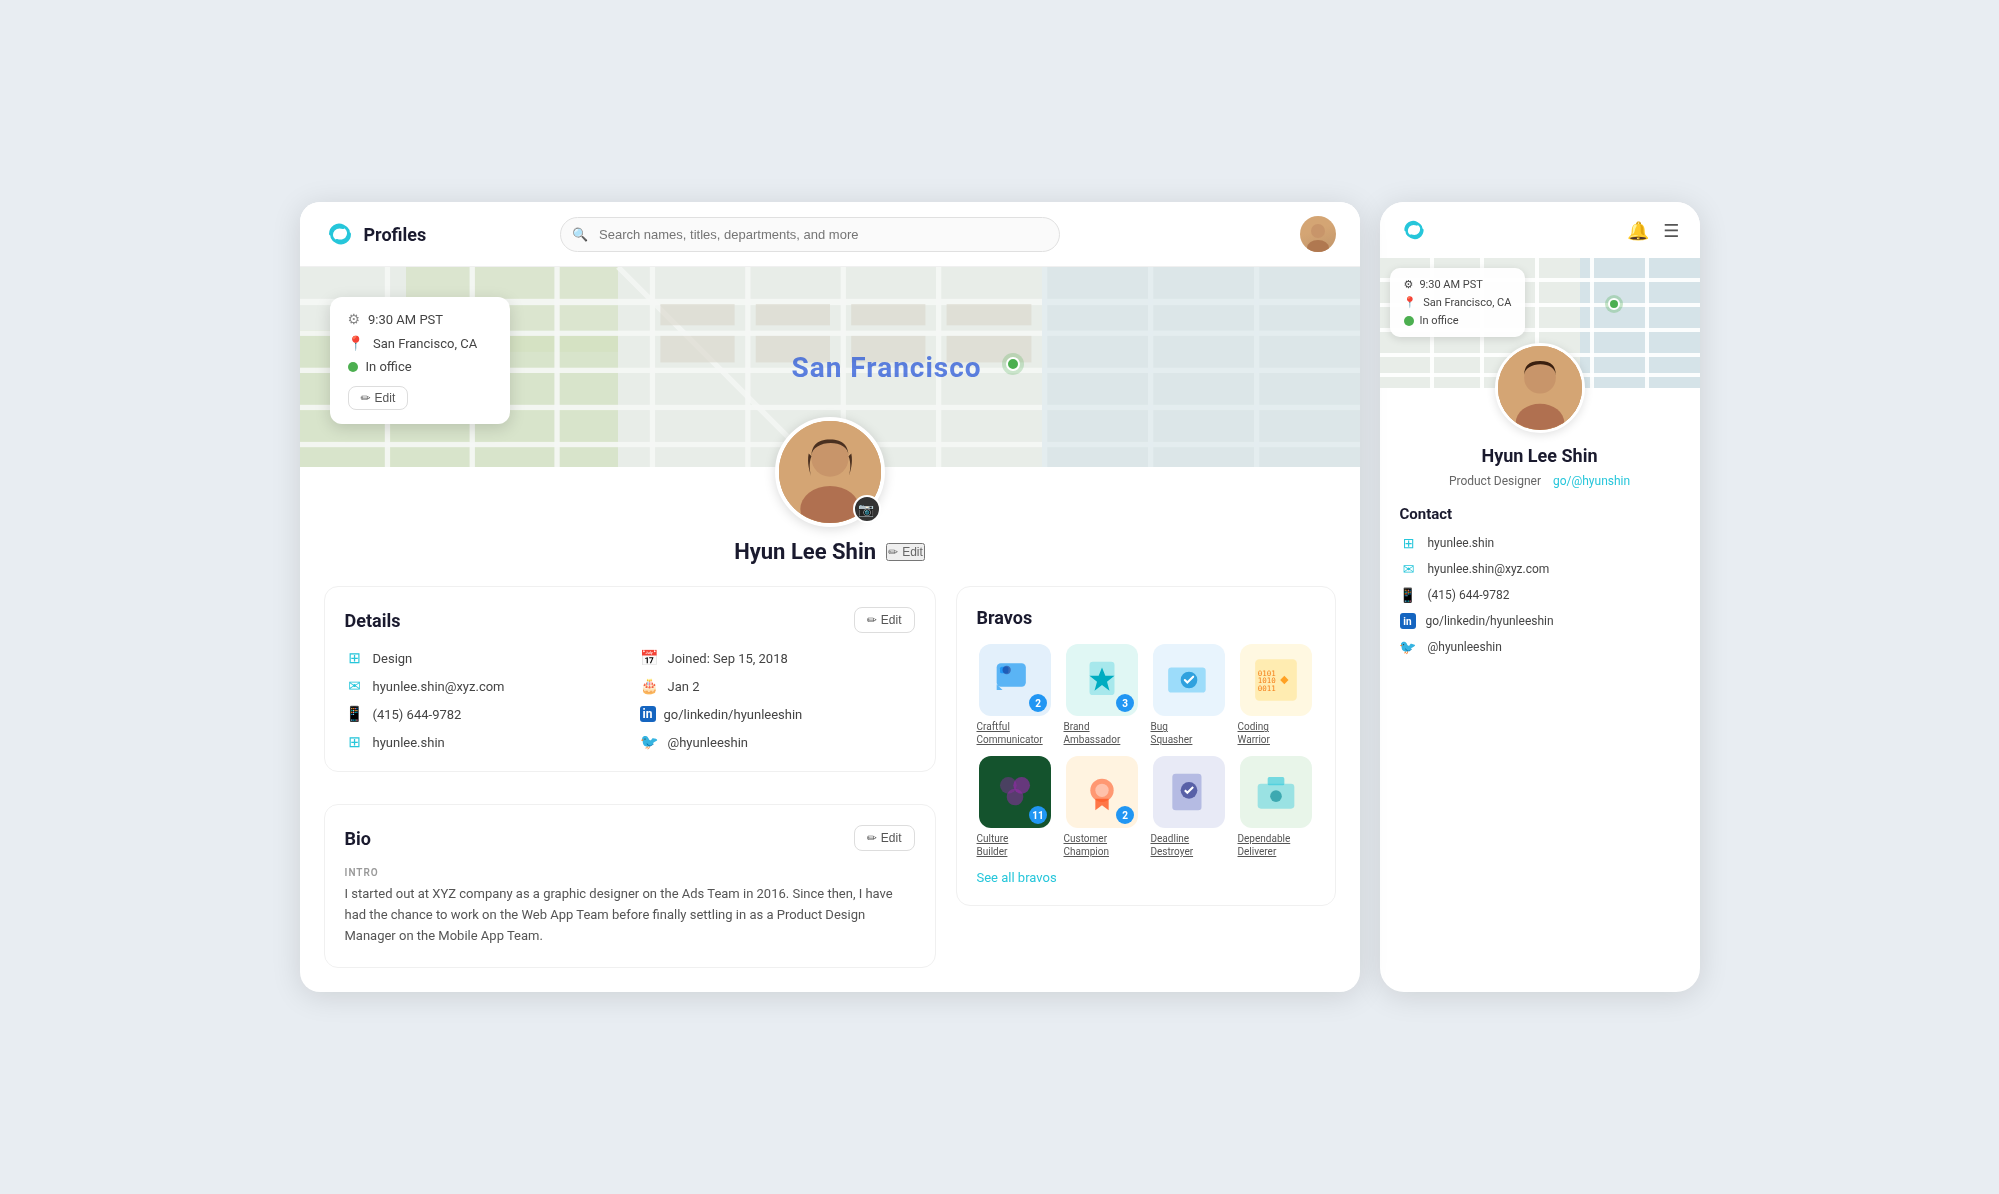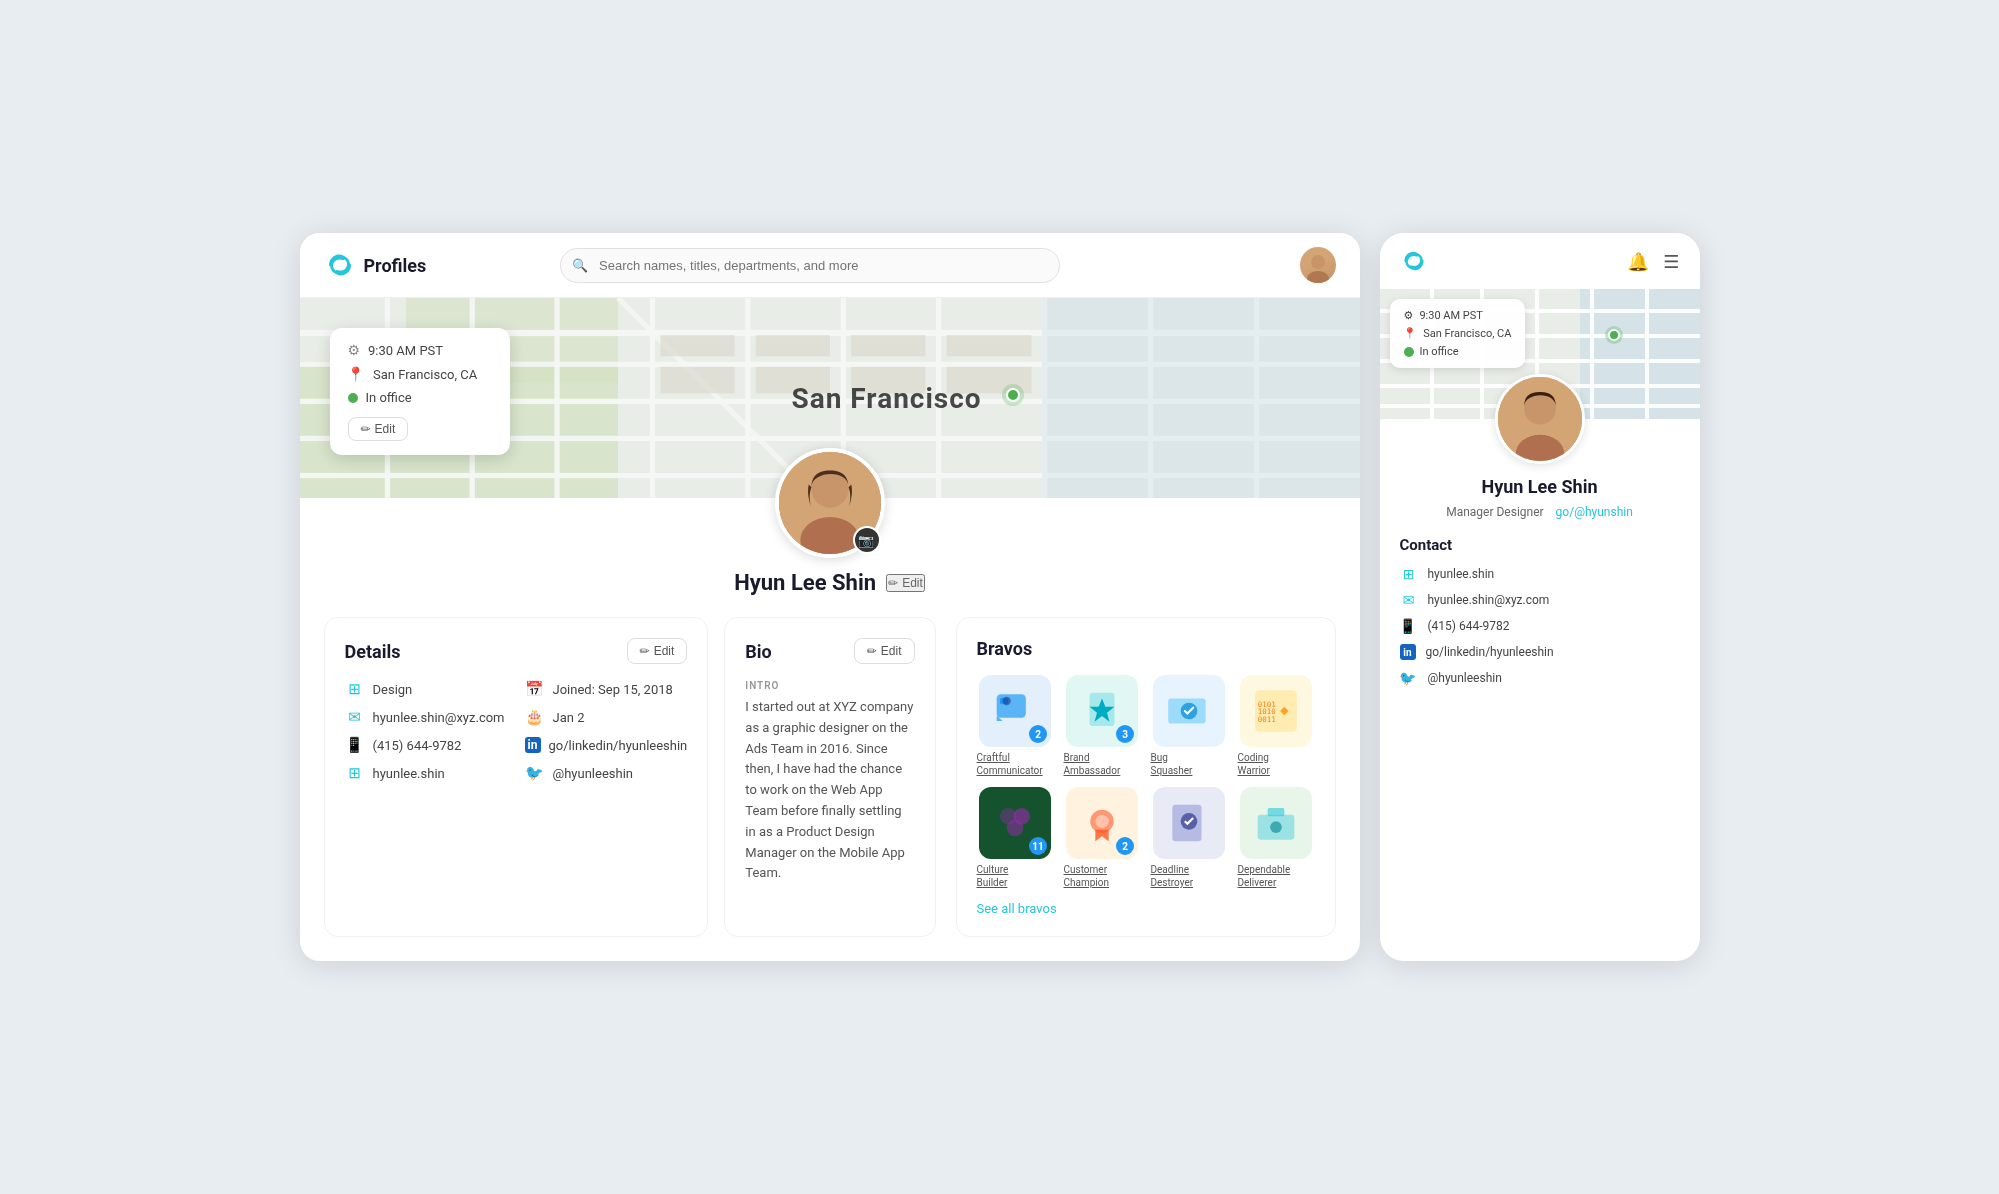--- a/index.html
+++ b/index.html
@@ -109,21 +109,21 @@
       position: relative;
       overflow: hidden;
     }
     .map-title-overlay {
       position: absolute;
       top: 50%;
       left: 50%;
       transform: translate(-20%, -50%);
       font-size: 28px;
       font-weight: 700;
-      color: #000000;
+      color: #1d4ed8;
       opacity: 0.7;
       letter-spacing: 1px;
     }
 
     
     .location-popup {
       position: absolute;
       top: 30px;
       left: 30px;
       background: #fff;
@@ -241,22 +241,22 @@
     .content-area {
       display: flex;
       gap: 20px;
       padding: 0 24px 24px;
     }
 
     
     .left-col {
       flex: 1;
       display: flex;
-      flex-direction: row;
-      gap: 16px;
+      flex-direction: column;
+      gap: 32px;
       justify-content: space-between;
     }
 
     
     .section-card {
       background: #fff;
       border: 1.5px solid #f0f0f0;
       border-radius: 14px;
       padding: 20px;
     }
@@ -891,21 +891,21 @@
           <circle cx="45" cy="34" r="17" fill="#c8956a"></circle>
           <ellipse cx="45" cy="82" rx="26" ry="20" fill="#b07050"></ellipse>
           <path d="M28 32 C28 16, 62 15, 62 32 C62 22, 58 16, 45 16 C32 16, 28 22, 28 32Z" fill="#3a2010"></path>
         </svg>
       </div>
     </div>
 
     <div class="mobile-profile-info">
       <div class="mobile-name">Hyun Lee Shin</div>
       <div>
-        <span class="mobile-sub">Manager Designer</span>
+        <span class="mobile-sub">Product Designer</span>
         <a class="mobile-link">go/@hyunshin</a>
       </div>
     </div>
 
     <div class="mobile-contact">
       <div class="mobile-contact-title">Contact</div>
 
       <div class="mobile-contact-row">
         <span class="mobile-contact-icon teal">⊞</span>
         <span>hyunlee.shin</span>

